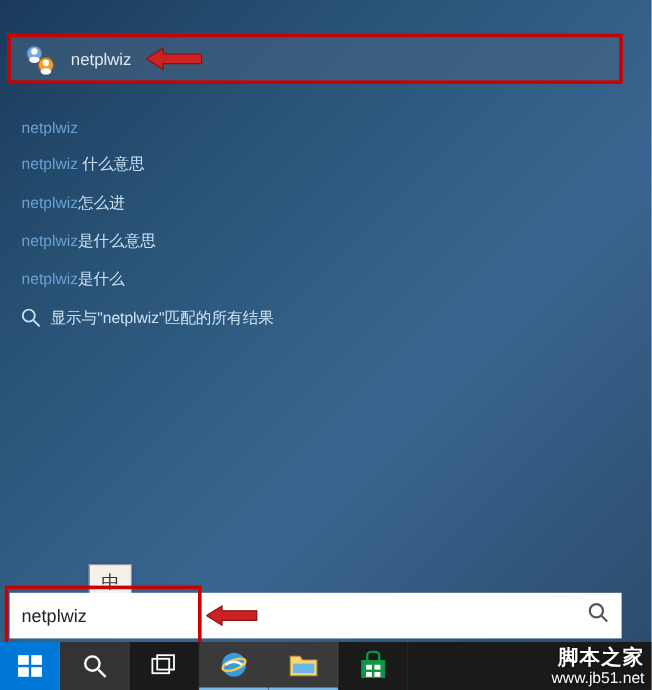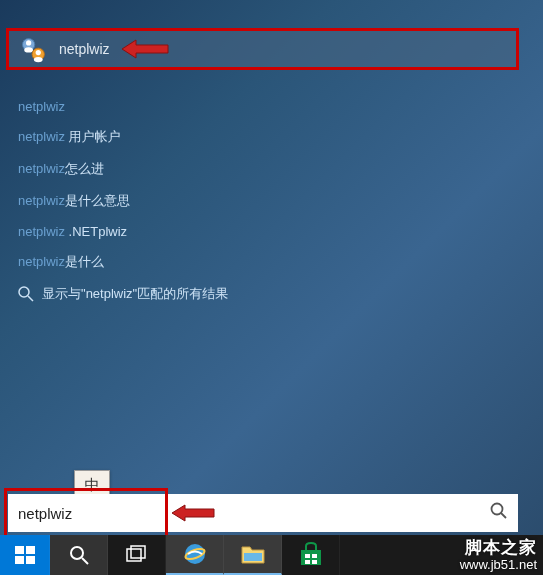--- a/index.html
+++ b/index.html
@@ -163,24 +163,23 @@
 </div>
 
 <div class="red-arrow-top">
   <svg width="48" height="22">
       <polygon points="0,11 14,2 14,7 46,7 46,15 14,15 14,20" fill="#cc2222" stroke="#881111" stroke-width="1"></polygon>
     </svg>
 </div>
 
 <div class="suggestions">
   <div class="suggestion-item"><span class="typed">netplwiz</span><span></span></div>
-  <div class="suggestion-item"><span class="typed">netplwiz</span><span> 用户帐户</span></div>
+  <div class="suggestion-item"><span class="typed">netplwiz</span><span> 什么意思</span></div>
   <div class="suggestion-item"><span class="typed">netplwiz</span><span>怎么进</span></div>
   <div class="suggestion-item"><span class="typed">netplwiz</span><span>是什么意思</span></div>
-  <div class="suggestion-item"><span class="typed">netplwiz</span><span> .NETplwiz</span></div>
   <div class="suggestion-item"><span class="typed">netplwiz</span><span>是什么</span></div>
   <div class="show-all">
     <svg width="16" height="16">
         <circle cx="6" cy="6" r="5" fill="none" stroke="#cde2f5" stroke-width="1.5"></circle>
         <line x1="10" y1="10" x2="15" y2="15" stroke="#cde2f5" stroke-width="1.5"></line>
       </svg>
     <span><span>显示与"</span><span>netplwiz</span><span>"匹配的所有结果</span></span>
   </div>
 </div>
 

